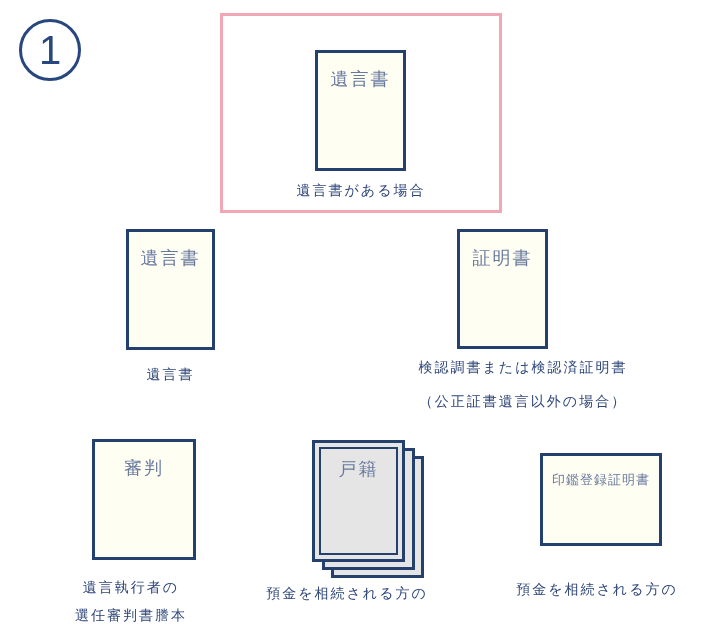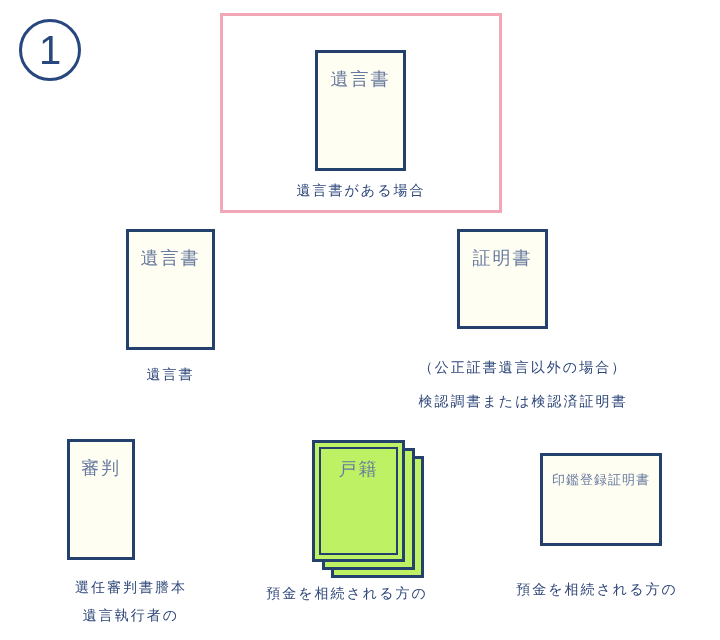--- a/index.html
+++ b/index.html
@@ -47,21 +47,21 @@
   }
   .doc-label.small {
     font-size: 13px;
     letter-spacing: 1px;
     padding-top: 15px;
   }
   .stack-paper {
     position: absolute;
     box-sizing: border-box;
     width: 93px; height: 122px;
-    background: #bef264;
+    background: #e5e5e5;
     border: 3px solid #24406C;
   }
   .inner-frame {
     position: absolute;
     inset: 4px;
     border: 2px solid #24406C;
     pointer-events: none;
   }
   .caption {
     position: absolute;
@@ -88,34 +88,34 @@
   <div class="doc" style="left:315px; top:50px; width:91px; height:121px;">
     <span class="doc-label">遺言書</span>
   </div>
   <div class="caption" style="left:220px; top:175px; width:282px;">遺言書がある場合</div>
 
   <div class="doc" style="left:126px; top:229px; width:89px; height:121px;">
     <span class="doc-label">遺言書</span>
   </div>
   <div class="caption" style="left:126px; top:359px; width:89px;">遺言書</div>
 
-  <div class="doc" style="left:457px; top:229px; width:91px; height:100px;">
+  <div class="doc" style="left:457px; top:229px; width:91px; height:120px;">
     <span class="doc-label">証明書</span>
   </div>
   <div class="caption lh34" style="left:373px; top:350px; width:300px;">
+    <div>検認調書または検認済証明書</div>
     <div>（公正証書遺言以外の場合）</div>
-    <div>検認調書または検認済証明書</div>
   </div>
 
-  <div class="doc" style="left:67px; top:439px; width:68px; height:121px;font-family:Liberation Mono, monospace;">
+  <div class="doc" style="left:92px; top:439px; width:104px; height:121px;font-family:Liberation Mono, monospace;">
     <span class="doc-label">審判</span>
   </div>
   <div class="caption" style="left:41px; top:573px; width:180px; line-height:28px;">
+    <div>遺言執行者の</div>
     <div>選任審判書謄本</div>
-    <div>遺言執行者の</div>
   </div>
 
   <div style="position:absolute; left:312px; top:440px; width:113px; height:138px;">
     <div class="stack-paper" style="left:19px; top:16px;"></div>
     <div class="stack-paper" style="left:10px; top:8px;"></div>
     <div class="stack-paper" style="left:0; top:0; text-align:center;">
       <div class="inner-frame"></div>
       <span class="doc-label">戸籍</span>
     </div>
   </div>

